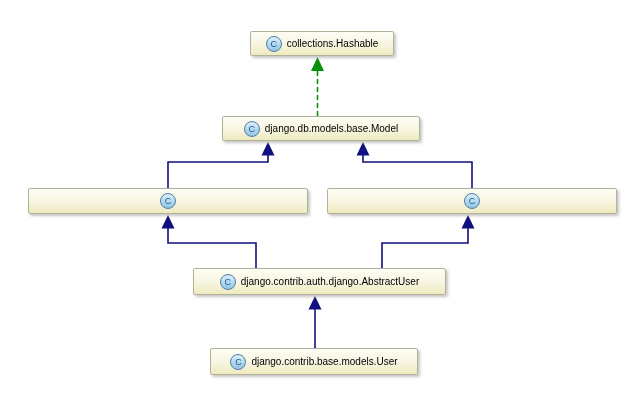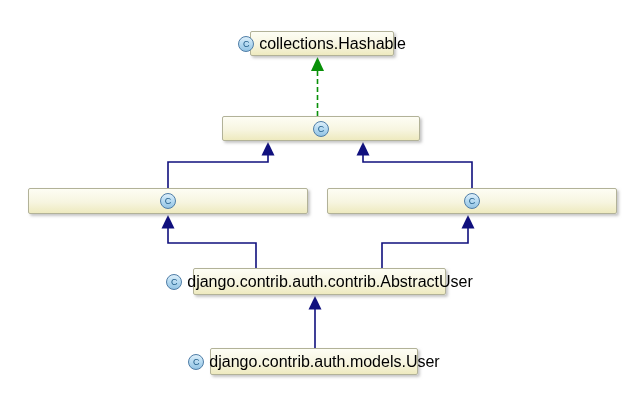--- a/index.html
+++ b/index.html
@@ -46,21 +46,21 @@
     height: 14px;
     min-width: 14px;
     border-radius: 50%;
     background: linear-gradient(to bottom, #ddeffa 0%, #b9dcf2 45%, #93c4e4 100%);
     border: 1px solid #4e7da7;
     color: #1d5a86;
     font-size: 9px;
     line-height: 14px;
   }
   .uml-label {
-    font-size: 16px;
+    font-size: 10px;
     color: #000000;
   }
   
   .box-hashable        { left: 250px; top: 31px;  width: 144px; height: 25px; }
   .box-model           { left: 222px; top: 116px; width: 198px; height: 25px; }
   .box-permissionsmixin{ left: 28px;  top: 188px; width: 280px; height: 26px; }
   .box-abstractbaseuser{ left: 327px; top: 188px; width: 290px; height: 26px; }
   .box-abstractuser    { left: 193px; top: 268px; width: 253px; height: 27px; }
   .box-user            { left: 210px; top: 348px; width: 208px; height: 27px; }
 </style>
@@ -102,33 +102,34 @@
     </g>
   </svg>
 
   <div class="uml-box box-hashable">
     <span class="class-icon">C</span>
     <span class="uml-label">collections.Hashable</span>
   </div>
 
   <div class="uml-box box-model">
     <span class="class-icon">C</span>
+    <span class="uml-label">django.db.models.base.Model</span>
   </div>
 
   <div class="uml-box box-permissionsmixin">
     <span class="class-icon">C</span>
   </div>
 
   <div class="uml-box box-abstractbaseuser">
     <span class="class-icon">C</span>
   </div>
 
   <div class="uml-box box-abstractuser">
     <span class="class-icon">C</span>
-    <span class="uml-label">django.contrib.auth.contrib.AbstractUser</span>
+    <span class="uml-label">django.contrib.auth.django.AbstractUser</span>
   </div>
 
   <div class="uml-box box-user">
     <span class="class-icon">C</span>
-    <span class="uml-label">django.contrib.auth.models.User</span>
+    <span class="uml-label">django.contrib.base.models.User</span>
   </div>
 
 </div>
 
 </body></html>

